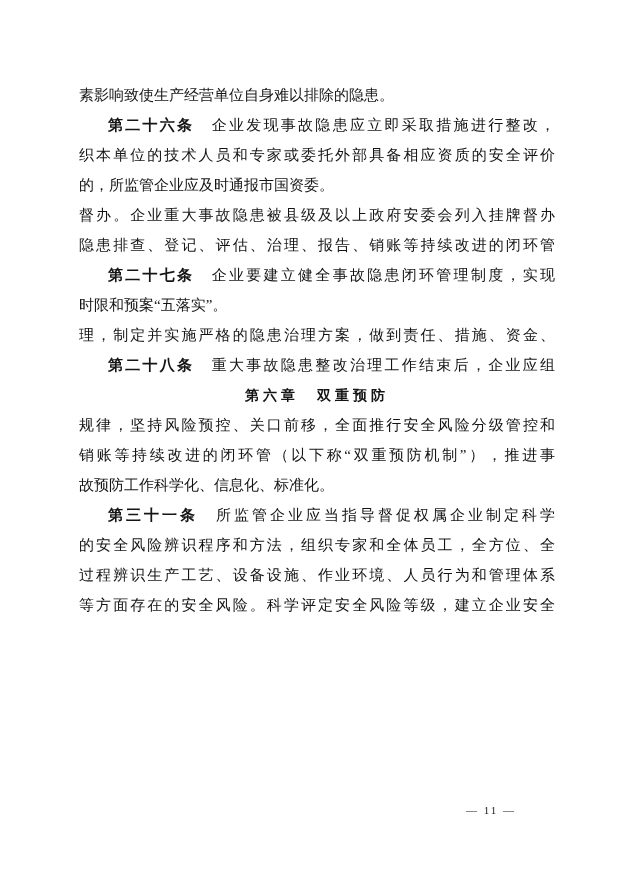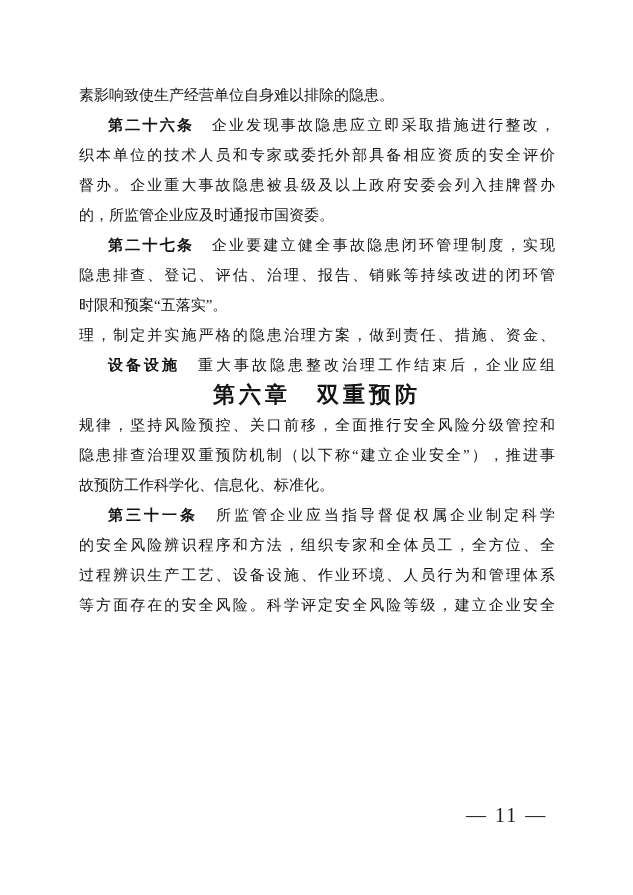--- a/index.html
+++ b/index.html
@@ -36,71 +36,71 @@
     text-align-last: justify;
   }
   .line.indent {
     text-indent: 29px;
   }
   .line.center {
     text-align: right;
     text-align-last: center;
     font-family: "Liberation Sans", "DejaVu Sans", sans-serif;
     font-weight: bold;
-    font-size: 22px;
+    font-size: 14px;
     letter-spacing: 4px;
     text-indent: 0;
   }
   .lead {
     font-weight: bold;
     margin-top: 43px;
   }
   .gap {
     display: inline-block;
     width: 15px;
   }
   .page-number {
     position: absolute;
     left: 466px;
     top: 804px;
-    font-size: 20px;
+    font-size: 11px;
     letter-spacing: 2px;
     color: #1c1c1c;
     white-space: nowrap;
   }
 </style>
 </head>
 <body>
 
 <div class="page">
   <div class="content" id="document-body">
       <div class="para">
         <div class="line">素影响致使生产经营单位自身难以排除的隐患。</div>
       </div>
       <div class="para">
         <div class="line fill indent"><span class="lead">第二十六条</span><span class="gap"></span>企业发现事故隐患应立即采取措施进行整改，</div>
         <div class="line fill">织本单位的技术人员和专家或委托外部具备相应资质的安全评价</div>
+        <div class="line">的，所监管企业应及时通报市国资委。</div>
         <div class="line fill">督办。企业重大事故隐患被县级及以上政府安委会列入挂牌督办</div>
-        <div class="line">的，所监管企业应及时通报市国资委。</div>
       </div>
       <div class="para">
+        <div class="line fill">隐患排查、登记、评估、治理、报告、销账等持续改进的闭环管</div>
         <div class="line fill indent"><span class="lead">第二十七条</span><span class="gap"></span>企业要建立健全事故隐患闭环管理制度，实现</div>
-        <div class="line fill">隐患排查、登记、评估、治理、报告、销账等持续改进的闭环管</div>
         <div class="line">时限和预案“五落实”。</div>
         <div class="line fill">理，制定并实施严格的隐患治理方案，做到责任、措施、资金、</div>
       </div>
       <div class="para">
-        <div class="line fill indent"><span class="lead">设备设施</span><span class="gap"></span>重大事故隐患整改治理工作结束后，企业应组</div>
+        <div class="line fill indent"><span class="lead">第二十八条</span><span class="gap"></span>重大事故隐患整改治理工作结束后，企业应组</div>
       </div>
       <div class="para">
         <div class="line center">第六章　双重预防</div>
       </div>
       <div class="para">
         <div class="line fill">规律，坚持风险预控、关口前移，全面推行安全风险分级管控和</div>
-        <div class="line fill">隐患排查治理双重预防机制（以下称“建立企业安全”），推进事</div>
+        <div class="line fill">销账等持续改进的闭环管（以下称“双重预防机制”），推进事</div>
         <div class="line">故预防工作科学化、信息化、标准化。</div>
       </div>
       <div class="para">
         <div class="line fill indent"><span class="lead">第三十一条</span><span class="gap"></span>所监管企业应当指导督促权属企业制定科学</div>
         <div class="line fill">的安全风险辨识程序和方法，组织专家和全体员工，全方位、全</div>
         <div class="line fill">过程辨识生产工艺、设备设施、作业环境、人员行为和管理体系</div>
         <div class="line fill">等方面存在的安全风险。科学评定安全风险等级，建立企业安全</div>
       </div>
     </div>
   <div class="page-number">— 11 —</div>

